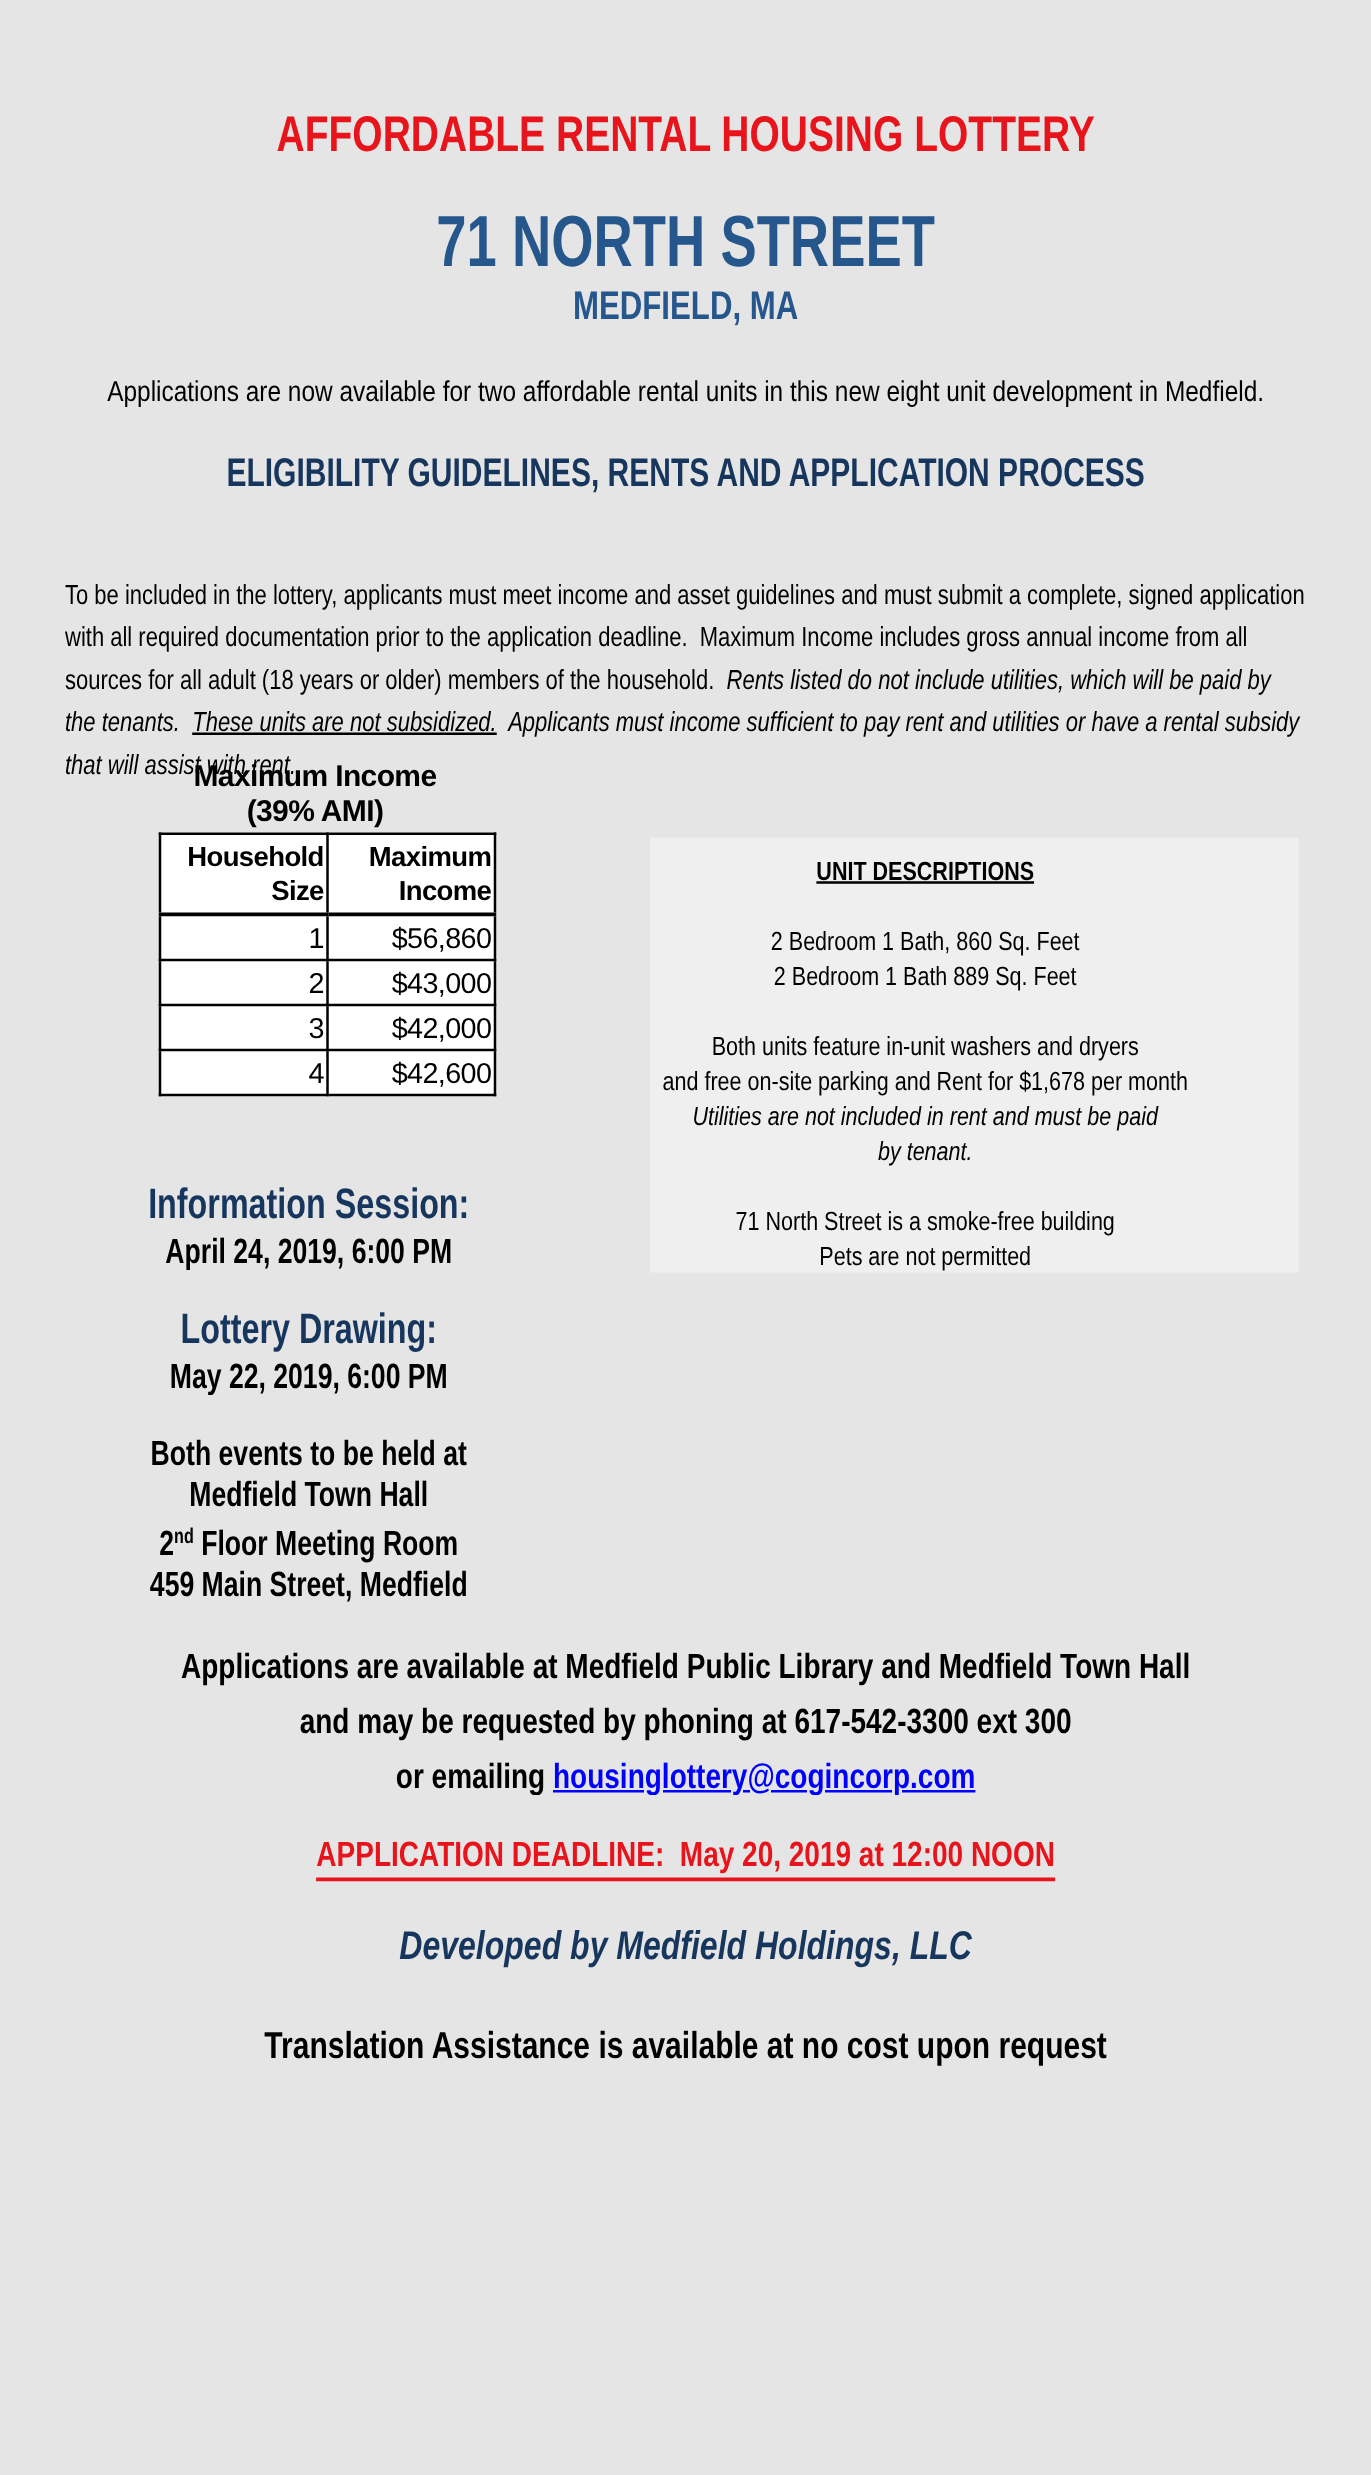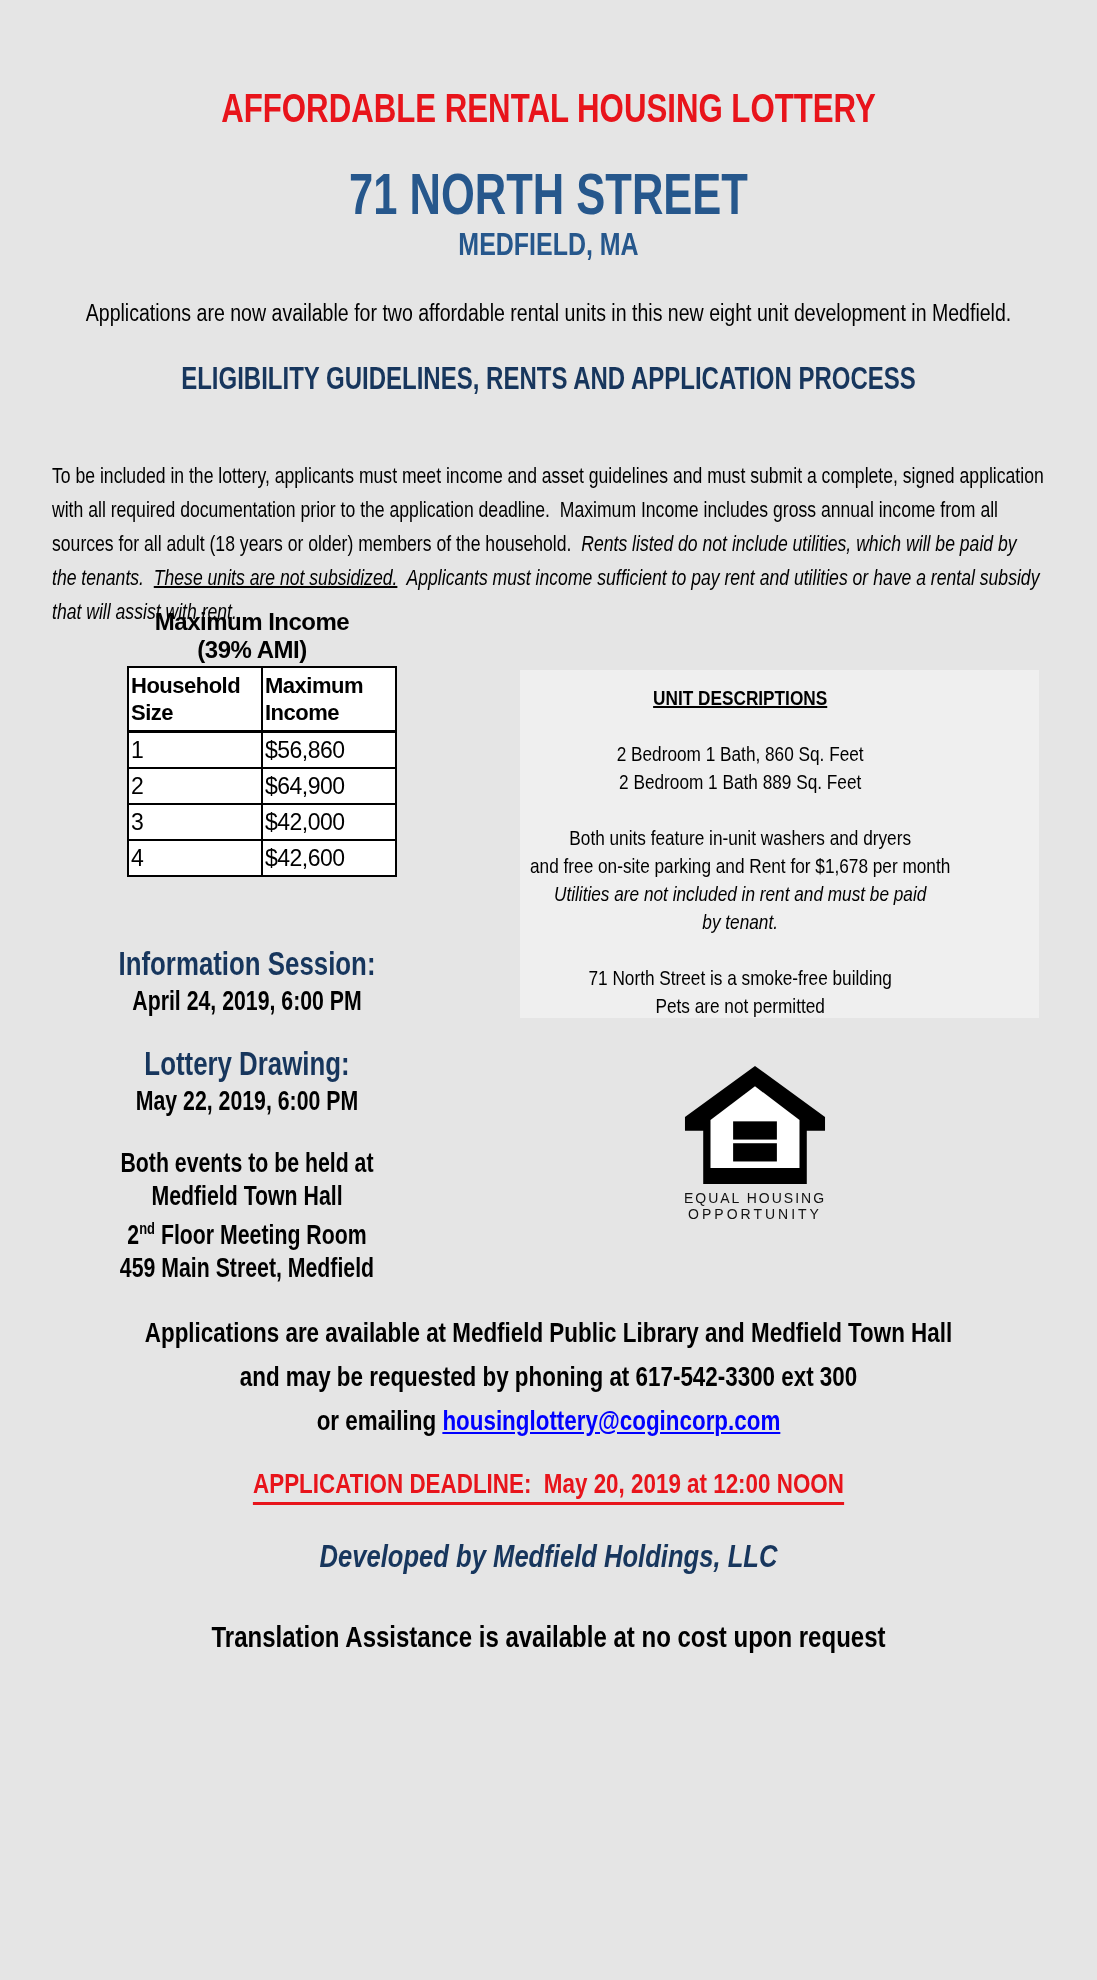--- a/index.html
+++ b/index.html
@@ -21,21 +21,21 @@
   .body-par {
     top:437px; left:52px; width:1240px; font-size:22px; line-height:34px;
     --sx:.8; white-space:pre-wrap; text-align:left;
   }
   .it { font-style:italic; }
   .it-ul { font-style:italic; text-decoration:underline; text-decoration-thickness:2px; }
 
   .tbl-caption { left:127px; top:608px; width:250px; text-align:center;
                  font-size:24px; font-weight:bold; line-height:28px; letter-spacing:-.5px; }
   table.income { left:127px; top:666px; border-collapse:collapse; background:#fff; }
-  table.income th, table.income td { border:2px solid #000; text-align:left; letter-spacing:-.5px; }
+  table.income th, table.income td { border:2px solid #000; text-align:right; letter-spacing:-.5px; }
   table.income th { width:128px; font-size:22px; font-weight:bold; line-height:27px; padding:4px 2px; border-bottom-width:3px; }
   table.income td { font-size:23px; height:34px; padding:0 2px; }
 
   .unit-box { left:520px; top:670px; width:519px; height:348px; background:#efefef; overflow:hidden; }
   .unit-inner { width:537px; --sx:.82; transform:scaleX(.82); transform-origin:0 0;
                 text-align:center; font-size:21px; line-height:28px; padding-top:14px; }
   .unit-inner div { white-space:nowrap; }
   .unit-title { font-weight:bold; text-decoration:underline; text-decoration-thickness:2px; }
   .blank { height:28px; }
 
@@ -86,21 +86,21 @@
         <th>Maximum Income</th>
       </tr>
     </thead>
     <tbody>
       <tr>
         <td>1</td>
         <td>$56,860</td>
       </tr>
       <tr>
         <td>2</td>
-        <td>$64,900</td>
+        <td>$43,000</td>
       </tr>
       <tr>
         <td>3</td>
         <td>$42,000</td>
       </tr>
       <tr>
         <td>4</td>
         <td>$42,600</td>
       </tr>
     </tbody>
@@ -133,30 +133,20 @@
     <div class="ev-date">May 22, 2019, 6:00 PM</div>
   </div>
 
   <div class="abs cond events ev-venue">
     <div>Both events to be held at</div>
     <div>Medfield Town Hall</div>
     <div><span>2</span><sup>nd</sup><span> Floor Meeting Room</span></div>
     <div>459 Main Street, Medfield</div>
   </div>
 
-  <div class="abs eho">
-    <svg width="146" height="124" viewBox="0 0 200 170" aria-hidden="true">
-      <polygon points="100,4 196,74 196,93 171,93 171,166 29,166 29,93 4,93 4,74" fill="#000"></polygon>
-      <polygon points="100,32 161,78 161,144 39,144 39,78" fill="#fff"></polygon>
-      <rect x="70" y="80" width="60" height="25" fill="#000"></rect>
-      <rect x="70" y="110" width="60" height="25" fill="#000"></rect>
-    </svg>
-    <div class="eho-l1">EQUAL HOUSING</div>
-    <div class="eho-l2">OPPORTUNITY</div>
-  </div>
 
   <div class="abs full cond avail">
     <div>Applications are available at Medfield Public Library and Medfield Town Hall</div>
     <div>and may be requested by phoning at 617-542-3300 ext 300</div>
     <div><span>or emailing </span><a class="email-link">housinglottery@cogincorp.com</a></div>
   </div>
 
   <div class="abs full cond deadline"><span>APPLICATION DEADLINE:  May 20, 2019 at 12:00 NOON</span></div>
 
   <div class="abs full cond developer">Developed by Medfield Holdings, LLC</div>

